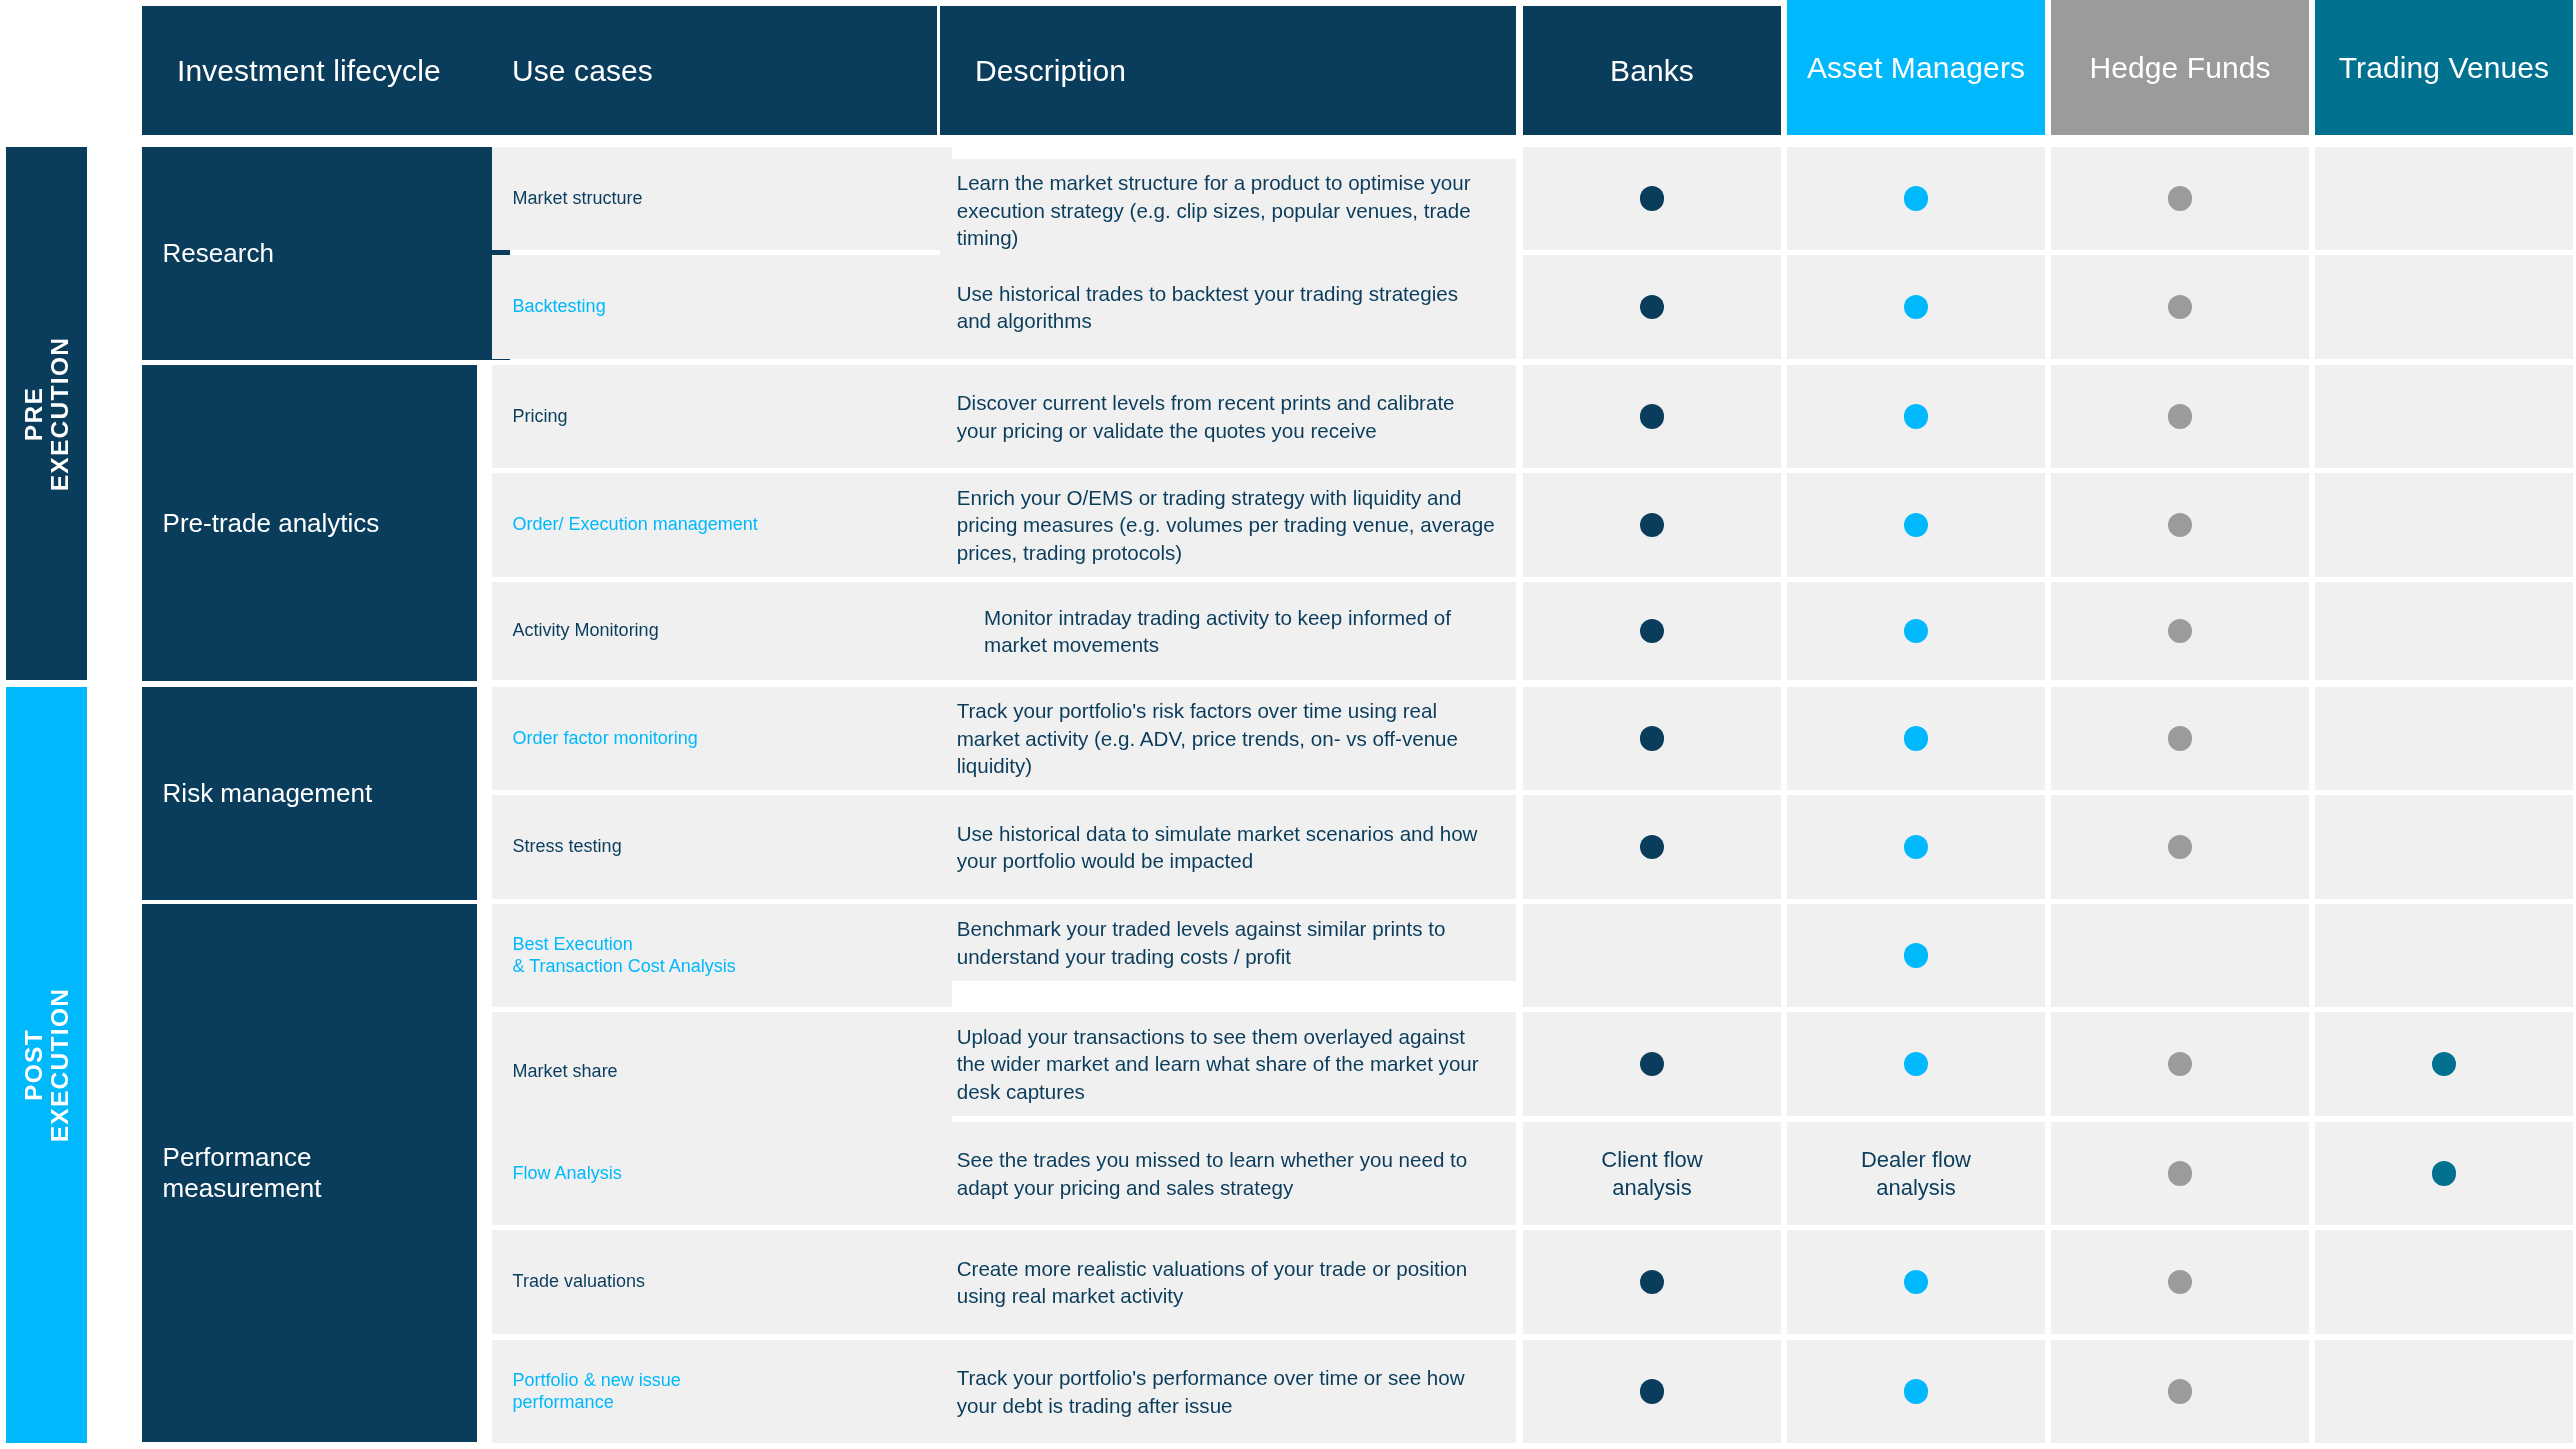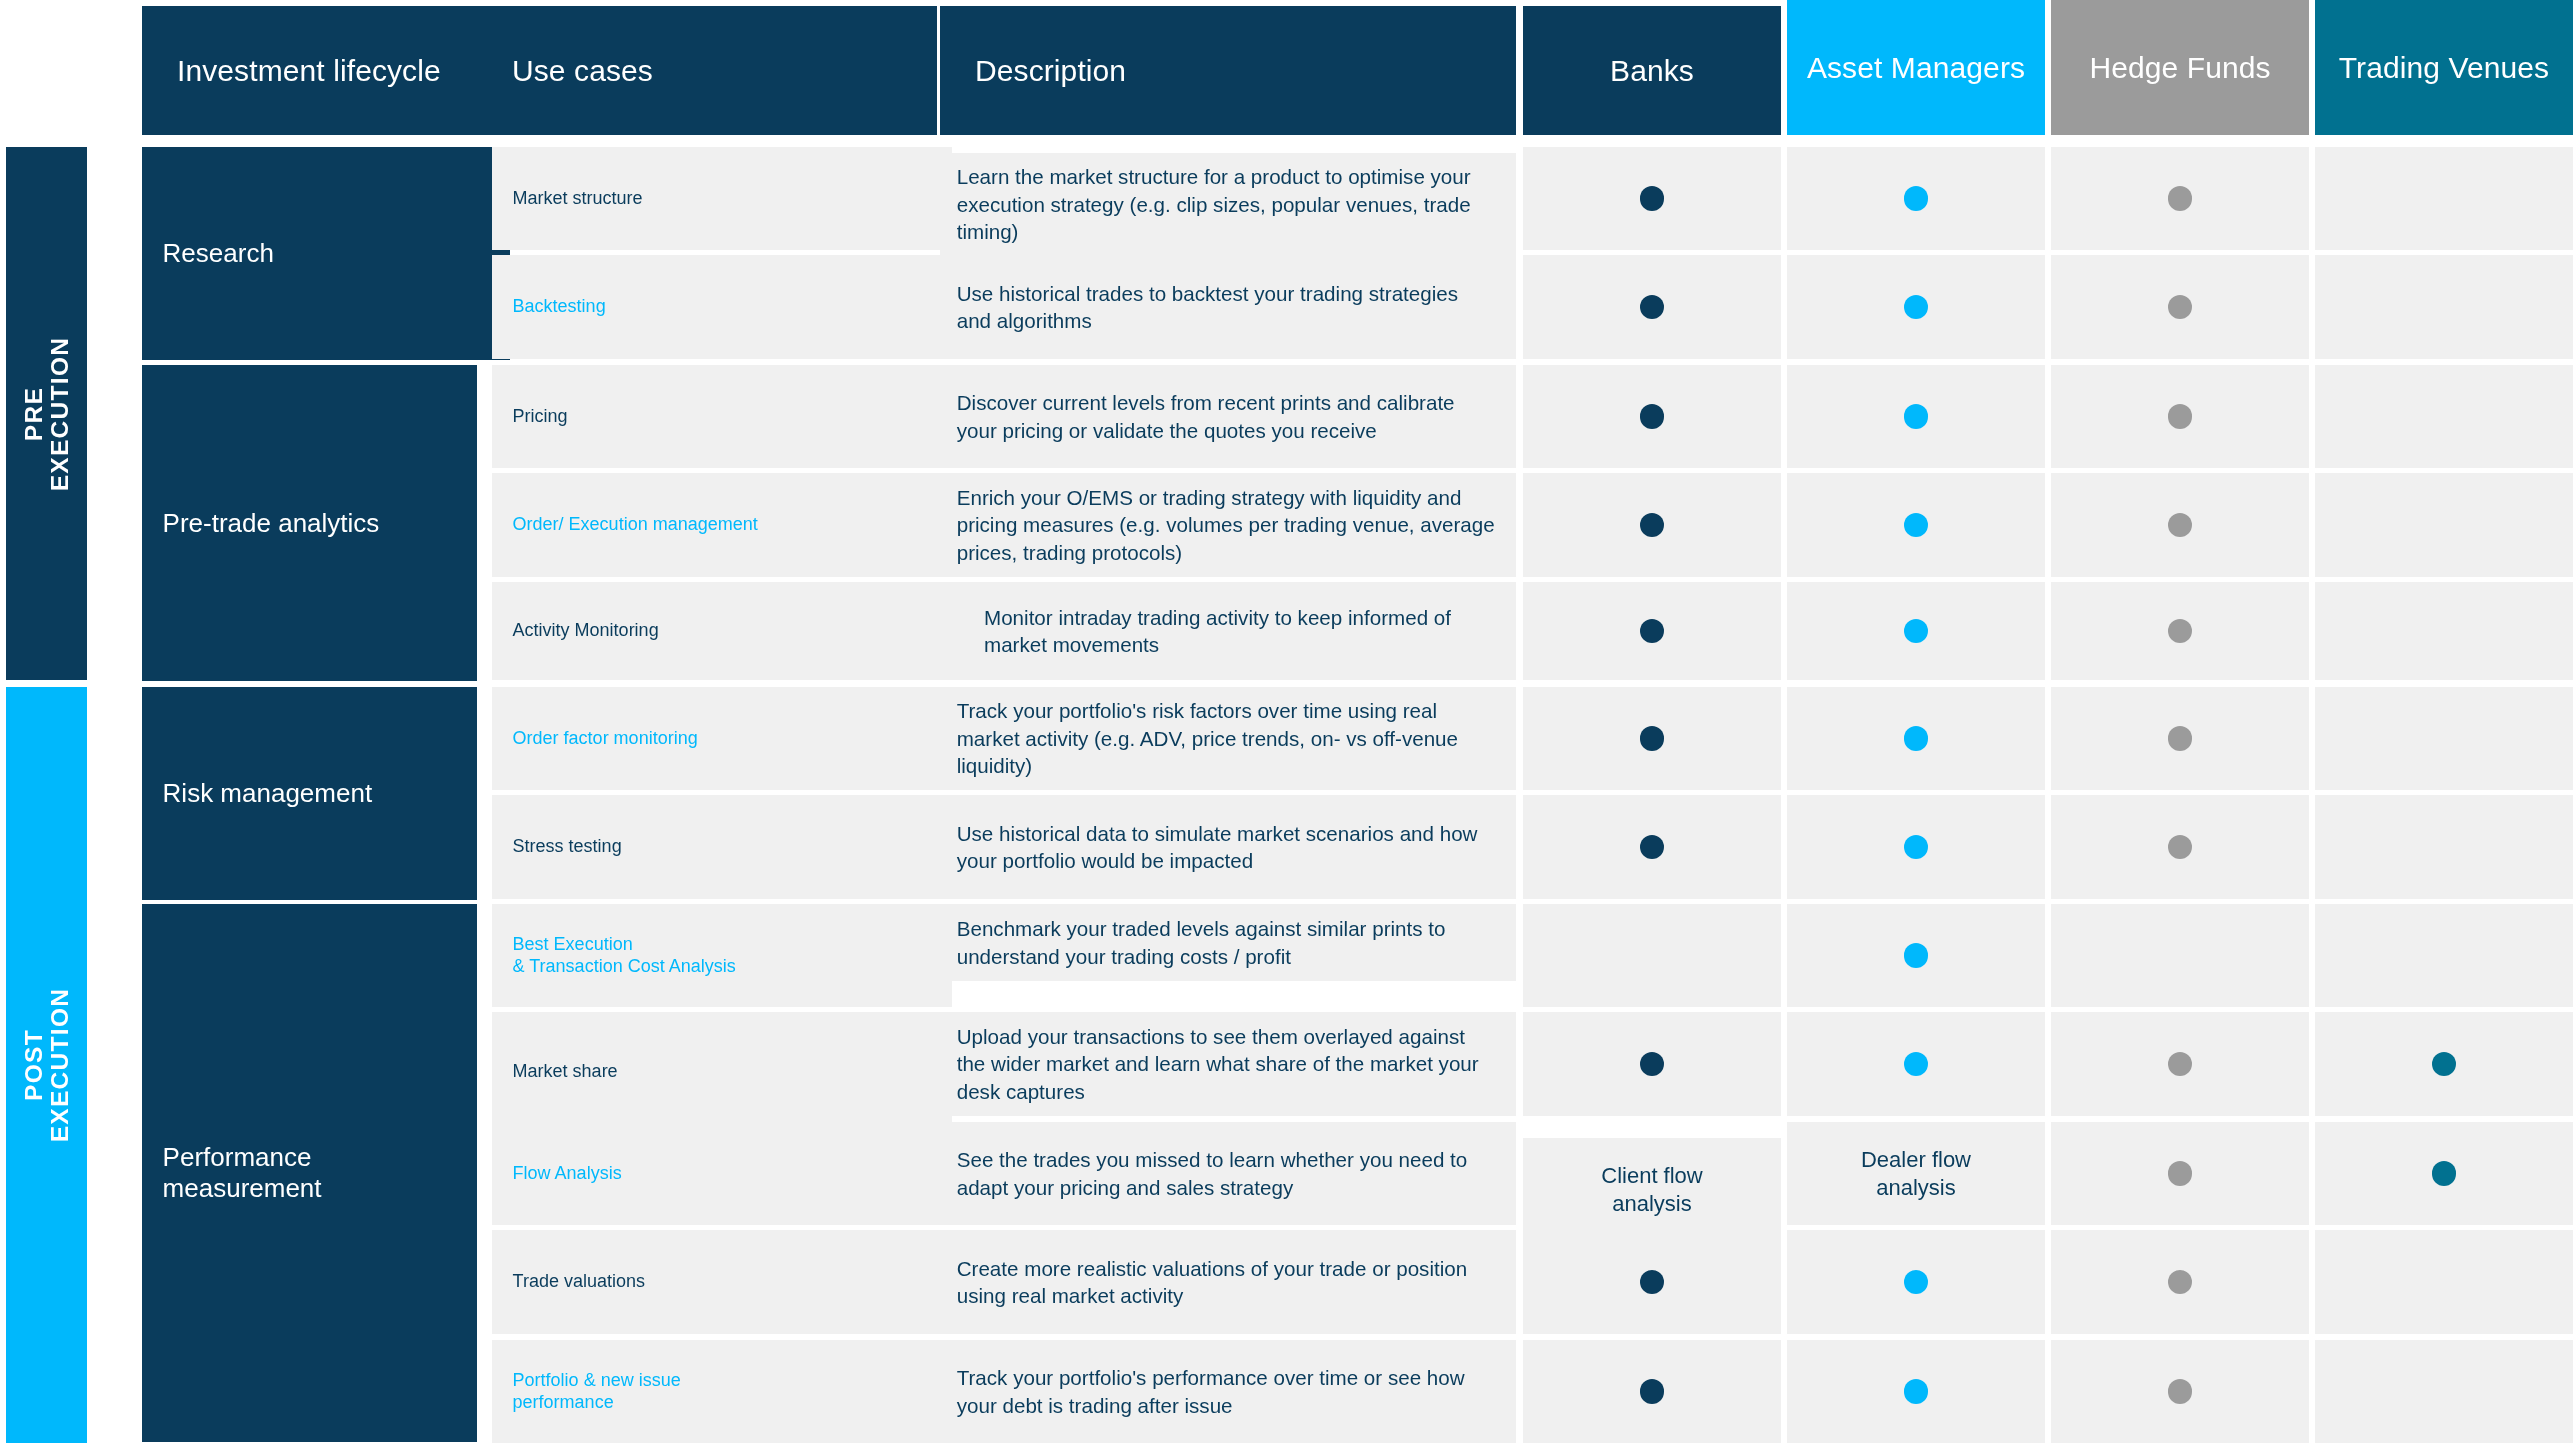--- a/index.html
+++ b/index.html
@@ -166,21 +166,21 @@
   </div>
   <div class="cell group" style="left:142px;top:904px;width:335px;height:538px;">
     <span class="pre-wrap" style="white-space:pre-line;">Performance
 measurement</span>
   </div>
 
   <div id="rows-host">
       <div class="cell body usecase" style="left: 477px; top: 147px; width: 460px; height: 103px;">
         <span style="white-space: pre-line;">Market structure</span>
       </div>
-      <div class="cell body desc" style="left: 940px; top: 153px; width: 576px; height: 103px;">
+      <div class="cell body desc" style="left: 940px; top: 159px; width: 576px; height: 103px;">
         <span>Learn the market structure for a product to optimise your execution strategy (e.g. clip sizes, popular venues, trade timing)</span>
       </div>
       <div class="cell body mark" style="left: 1523px; top: 147px; width: 258px; height: 103px;">
         <span class="dot banks"></span>
       </div>
       <div class="cell body mark" style="left: 1787px; top: 147px; width: 258px; height: 103px;">
         <span class="dot am"></span>
       </div>
       <div class="cell body mark" style="left: 2051px; top: 147px; width: 258px; height: 103px;">
         <span class="dot hf"></span>
@@ -312,21 +312,21 @@
       </div>
       <div class="cell body mark" style="left: 2315px; top: 1012px; width: 258px; height: 104px;">
         <span class="dot tv"></span>
       </div>
       <div class="cell body usecase hl" style="left: 477px; top: 1122px; width: 460px; height: 103px;">
         <span style="white-space: pre-line;">Flow Analysis</span>
       </div>
       <div class="cell body desc" style="left: 940px; top: 1122px; width: 576px; height: 103px;">
         <span>See the trades you missed to learn whether you need to adapt your pricing and sales strategy</span>
       </div>
-      <div class="cell body mark" style="left: 1523px; top: 1122px; width: 258px; height: 103px; margin-top: 16px;">
+      <div class="cell body mark" style="left: 1523px; top: 1122px; width: 258px; height: 103px;">
         <span style="white-space: pre-line;">Client flow
 analysis</span>
       </div>
       <div class="cell body mark" style="left: 1787px; top: 1122px; width: 258px; height: 103px;">
         <span style="white-space: pre-line;">Dealer flow
 analysis</span>
       </div>
       <div class="cell body mark" style="left: 2051px; top: 1122px; width: 258px; height: 103px;">
         <span class="dot hf"></span>
       </div>

